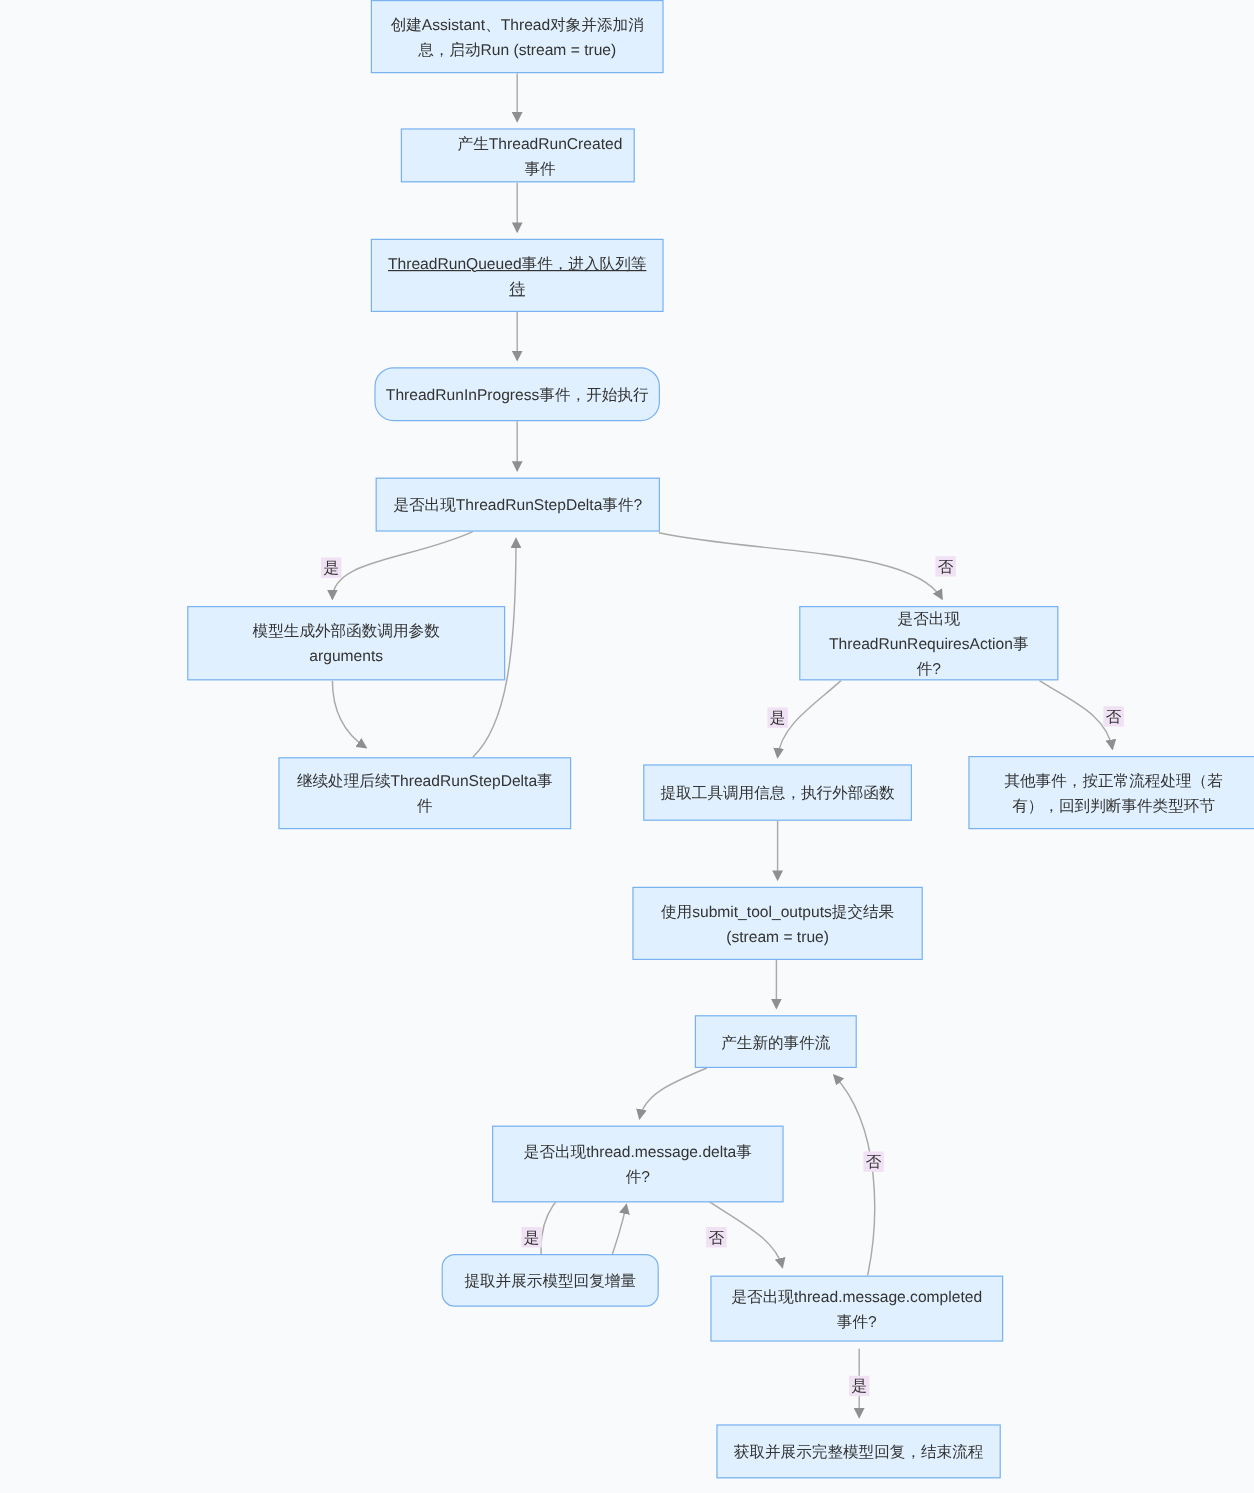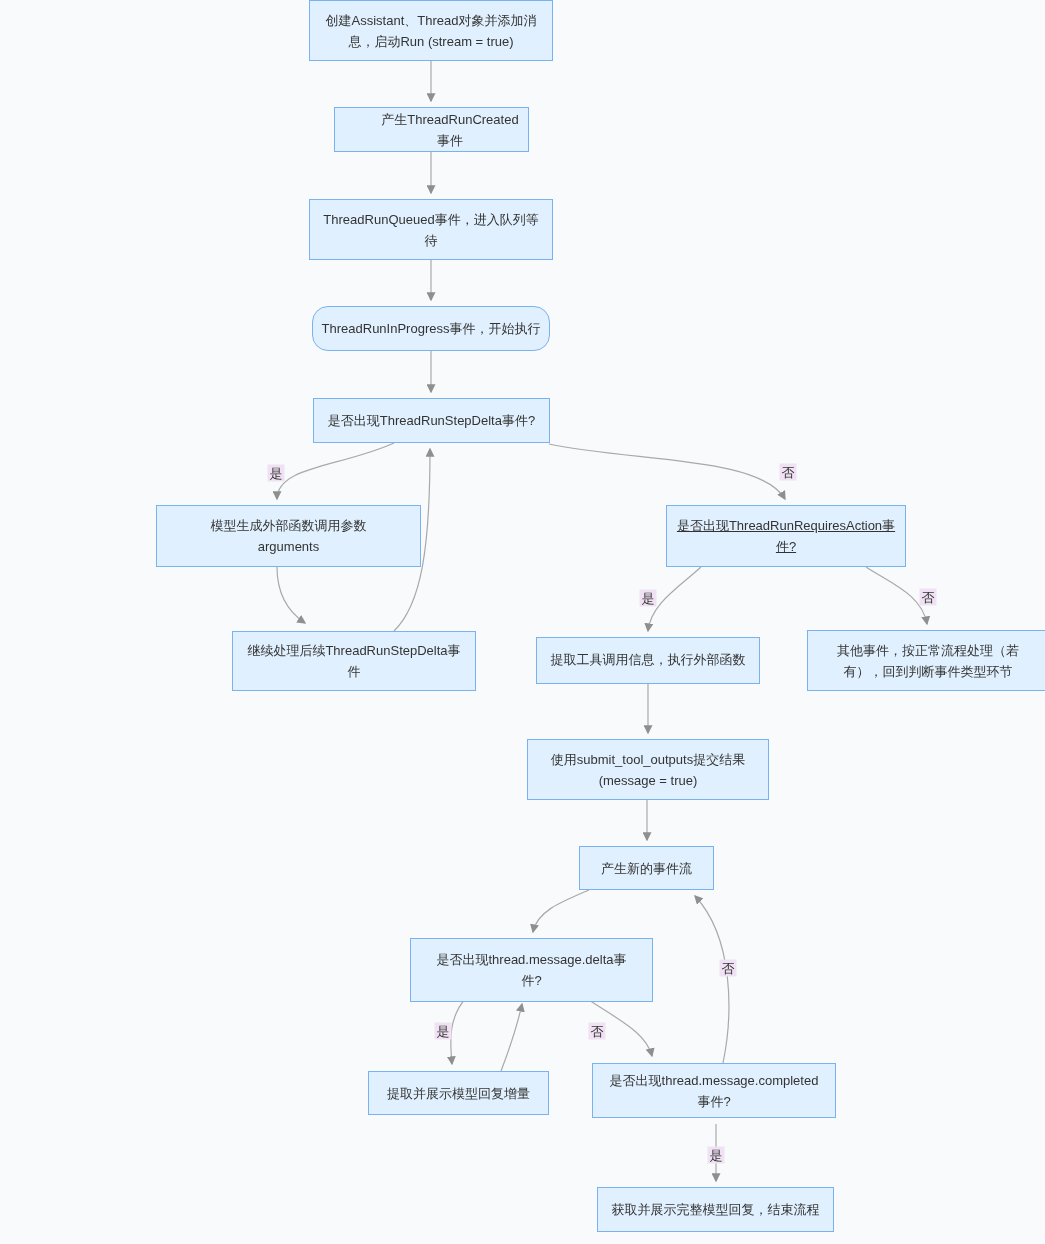--- a/index.html
+++ b/index.html
@@ -87,39 +87,39 @@
     <path class="edge" d="M420,998 C402,1018 404,1042 406,1064" marker-end="url(#arrow)"></path>
     <path class="edge" d="M455,1071 C463,1050 471,1027 476,1004" marker-end="url(#arrow)"></path>
     <path class="edge" d="M540,998 C571,1019 600,1032 606,1056" marker-end="url(#arrow)"></path>
     <path class="edge" d="M677,1063 C687,1015 688,938 649,896" marker-end="url(#arrow)"></path>
     <path class="edge" d="M670,1124 L670,1181" marker-end="url(#arrow)"></path>
   </svg>
 
   <div class="node" style="left:263px;top:0;width:244px;height:61px;">创建Assistant、Thread对象并添加消
 息，启动Run (stream = true)</div>
   <div class="node" style="left:288px;top:107px;width:195px;height:45px;padding-left:45px;">产生ThreadRunCreated事件</div>
-  <div class="node" style="left:263px;top:199px;width:244px;height:61px;">ThreadRunQueued事件，进入队列等
+  <div class="node" style="left:263px;top:199px;width:244px;height:61px;text-decoration:underline;">ThreadRunQueued事件，进入队列等
 待</div>
   <div class="node" style="left:266px;top:306px;width:238px;height:45px;border-radius:16px;">ThreadRunInProgress事件，开始执行</div>
   <div class="node" style="left:267px;top:398px;width:237px;height:45px;">是否出现ThreadRunStepDelta事件?</div>
   <div class="node" style="left:110px;top:505px;width:265px;height:62px;">模型生成外部函数调用参数
 arguments</div>
   <div class="node" style="left:186px;top:631px;width:244px;height:60px;">继续处理后续ThreadRunStepDelta事
 件</div>
-  <div class="node" style="left:620px;top:505px;width:240px;height:62px;text-decoration:underline;">是否出现ThreadRunRequiresAction事
+  <div class="node" style="left:620px;top:505px;width:216px;height:62px;">是否出现ThreadRunRequiresAction事
 件?</div>
-  <div class="node" style="left:490px;top:637px;width:224px;height:47px;font-family:Liberation Mono, monospace;">提取工具调用信息，执行外部函数</div>
+  <div class="node" style="left:490px;top:637px;width:224px;height:47px;">提取工具调用信息，执行外部函数</div>
   <div class="node" style="left:761px;top:630px;width:242px;height:61px;">其他事件，按正常流程处理（若
 有），回到判断事件类型环节</div>
   <div class="node" style="left:481px;top:739px;width:242px;height:61px;">使用submit_tool_outputs提交结果
-(message = true)</div>
+(stream = true)</div>
   <div class="node" style="left:533px;top:846px;width:135px;height:44px;">产生新的事件流</div>
   <div class="node" style="left:364px;top:938px;width:243px;height:64px;">是否出现thread.message.delta事
 件?</div>
-  <div class="node" style="left:322px;top:1071px;width:181px;height:44px;">提取并展示模型回复增量</div>
+  <div class="node" style="left:322px;top:1045px;width:181px;height:44px;border-radius:11px;">提取并展示模型回复增量</div>
   <div class="node" style="left:546px;top:1063px;width:244px;height:55px;">是否出现thread.message.completed
 事件?</div>
   <div class="node" style="left:551px;top:1187px;width:237px;height:45px;">获取并展示完整模型回复，结束流程</div>
 
   <span class="edge-label" style="left:230px;top:473px;">是</span>
   <span class="edge-label" style="left:742px;top:472px;">否</span>
   <span class="edge-label" style="left:602px;top:598px;">是</span>
   <span class="edge-label" style="left:882px;top:597px;">否</span>
   <span class="edge-label" style="left:397px;top:1031px;">是</span>
   <span class="edge-label" style="left:551px;top:1031px;">否</span>

